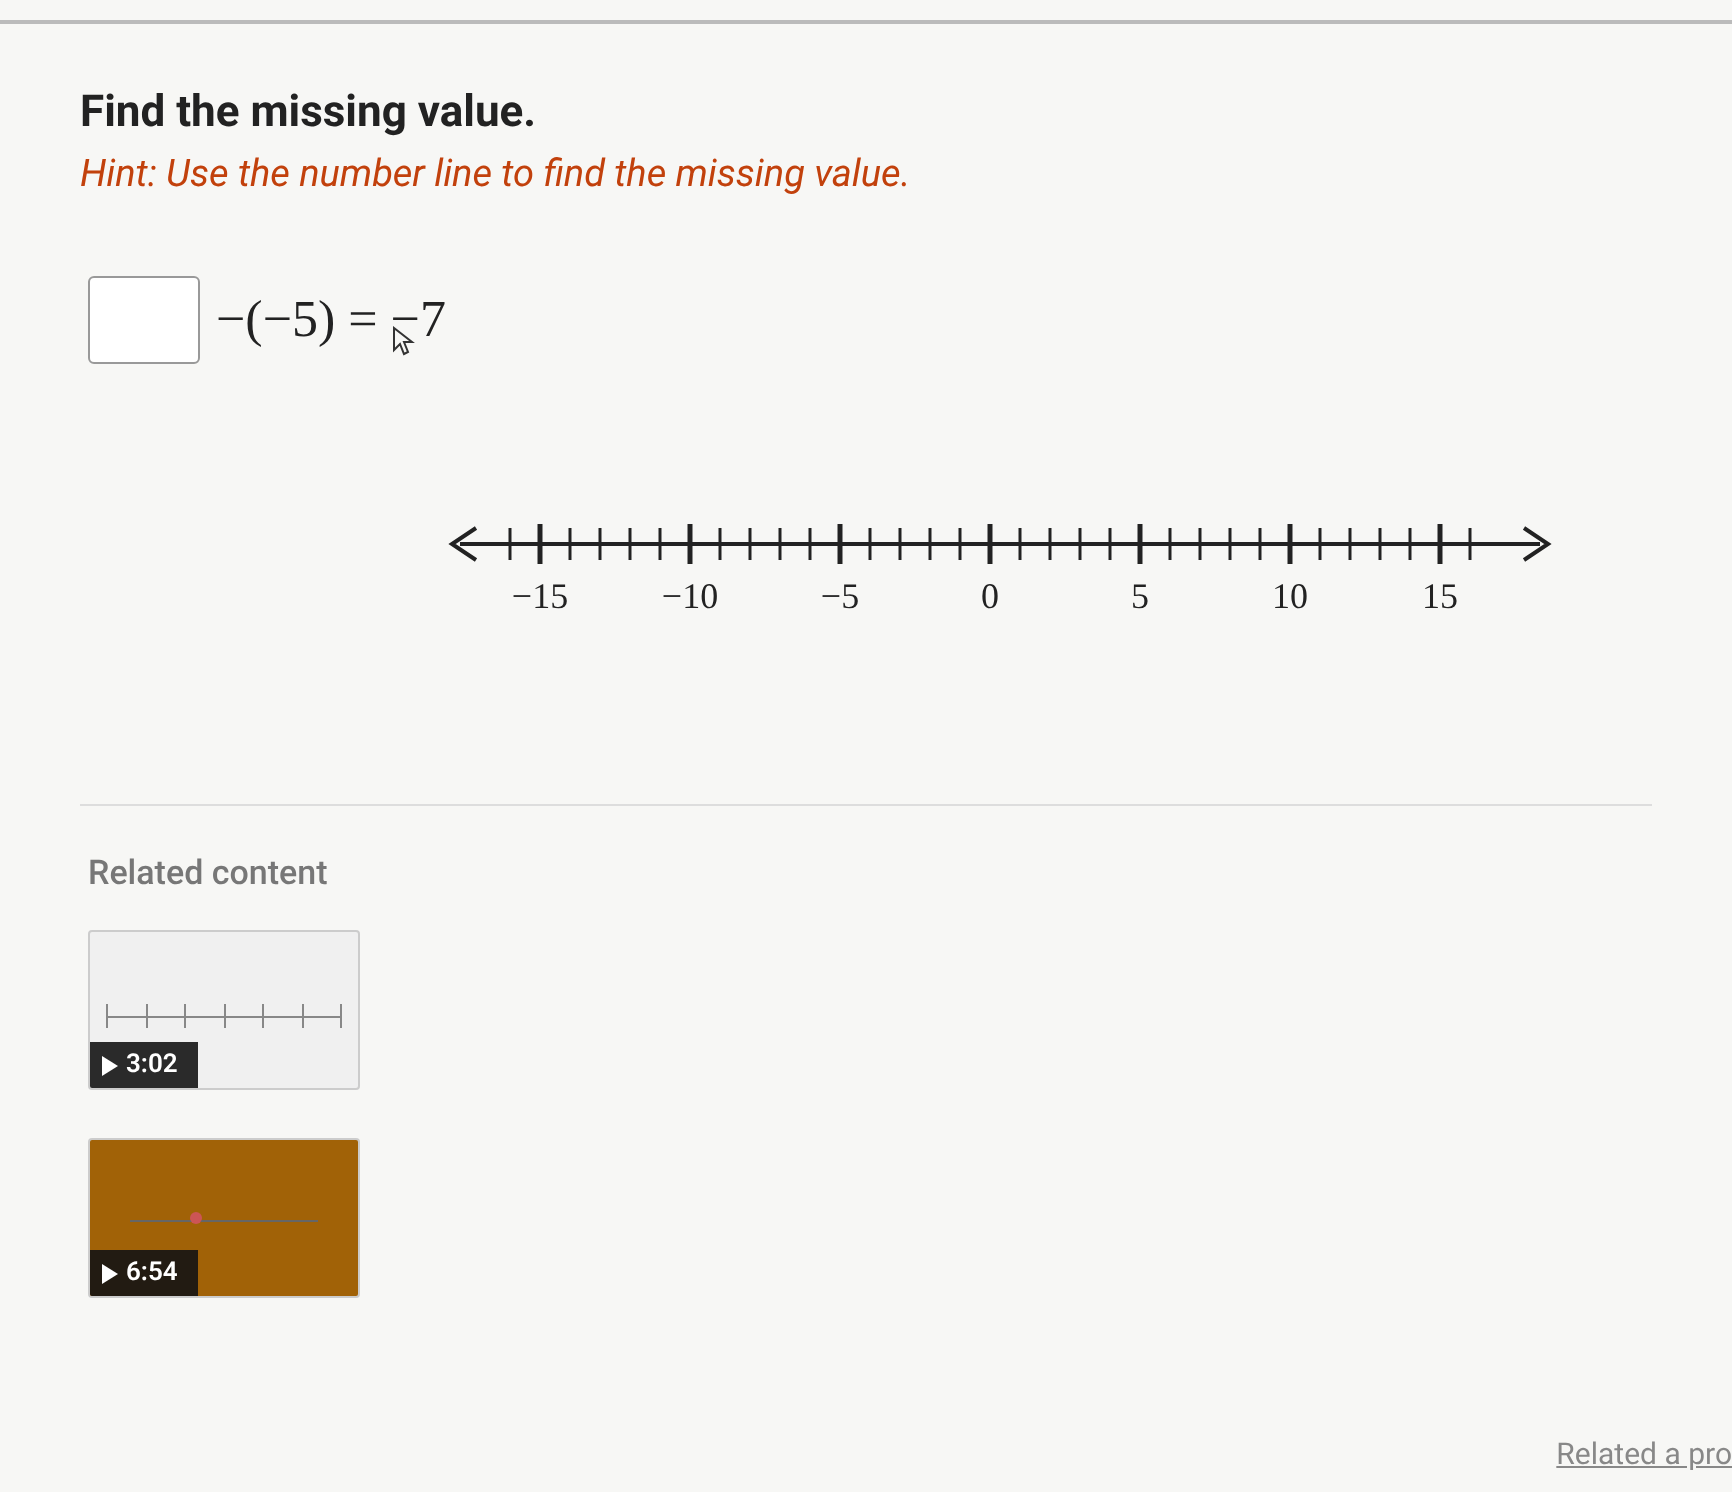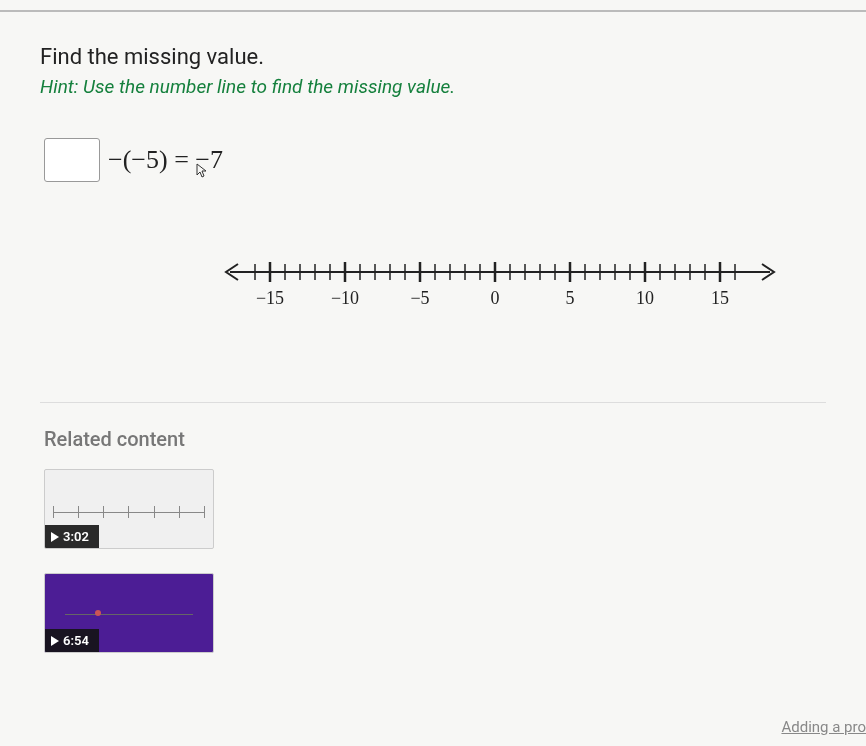--- a/index.html
+++ b/index.html
@@ -17,28 +17,28 @@
     }
     .top-divider {
       border-top: 2px solid #bbb;
       margin-top: 10px;
     }
     .content {
       padding: 32px 40px 0 40px;
     }
     .question-title {
       font-size: 22px;
-      font-weight: 400;
+      font-weight: 700;
       color: #222;
       margin-bottom: 6px;
     }
     .hint {
       font-size: 19px;
       font-style: italic;
-      color: #15803d;
+      color: #c2410c;
       margin-bottom: 40px;
     }
     .equation {
       display: flex;
       align-items: center;
       gap: 8px;
       margin-bottom: 60px;
       margin-left: 4px;
     }
     .answer-box {
@@ -70,45 +70,45 @@
       text-decoration: underline;
     }
     .number-line svg {
       display: block;
     }
     .separator {
       border-top: 1px solid #ddd;
       margin: 20px 0 24px 0;
     }
     .related-heading {
-      font-size: 20px;
+      font-size: 17px;
       color: #777;
       font-weight: 500;
       margin-bottom: 18px;
       margin-left: 4px;
     }
     .video-row {
       display: flex;
       align-items: center;
       gap: 24px;
       margin-bottom: 24px;
       margin-left: 4px;
     }
     .thumbnail {
-      width: 170px;
+      width: 136px;
       height: 80px;
       position: relative;
       background: #f0f0f0;
       border: 1px solid #ccc;
       border-radius: 2px;
       overflow: hidden;
       flex-shrink: 0;
     }
     .thumbnail.dark {
-      background: #4c1d95;
+      background: #a16207;
     }
     .thumb-duration {
       position: absolute;
       left: 0;
       bottom: 0;
       background: rgba(20,20,20,0.9);
       color: #fff;
       font-size: 13px;
       font-weight: 600;
       padding: 4px 10px 4px 6px;
@@ -288,13 +288,13 @@
       <div class="thumb-dark-dot"></div>
       <div class="thumb-duration">
         <span class="play-triangle"></span>
         <span>6:54</span>
       </div>
     </div>
   </div>
 
 </div>
 
-<a class="report-link">Adding a pro</a>
+<a class="report-link">Related a pro</a>
 
 </body></html>

